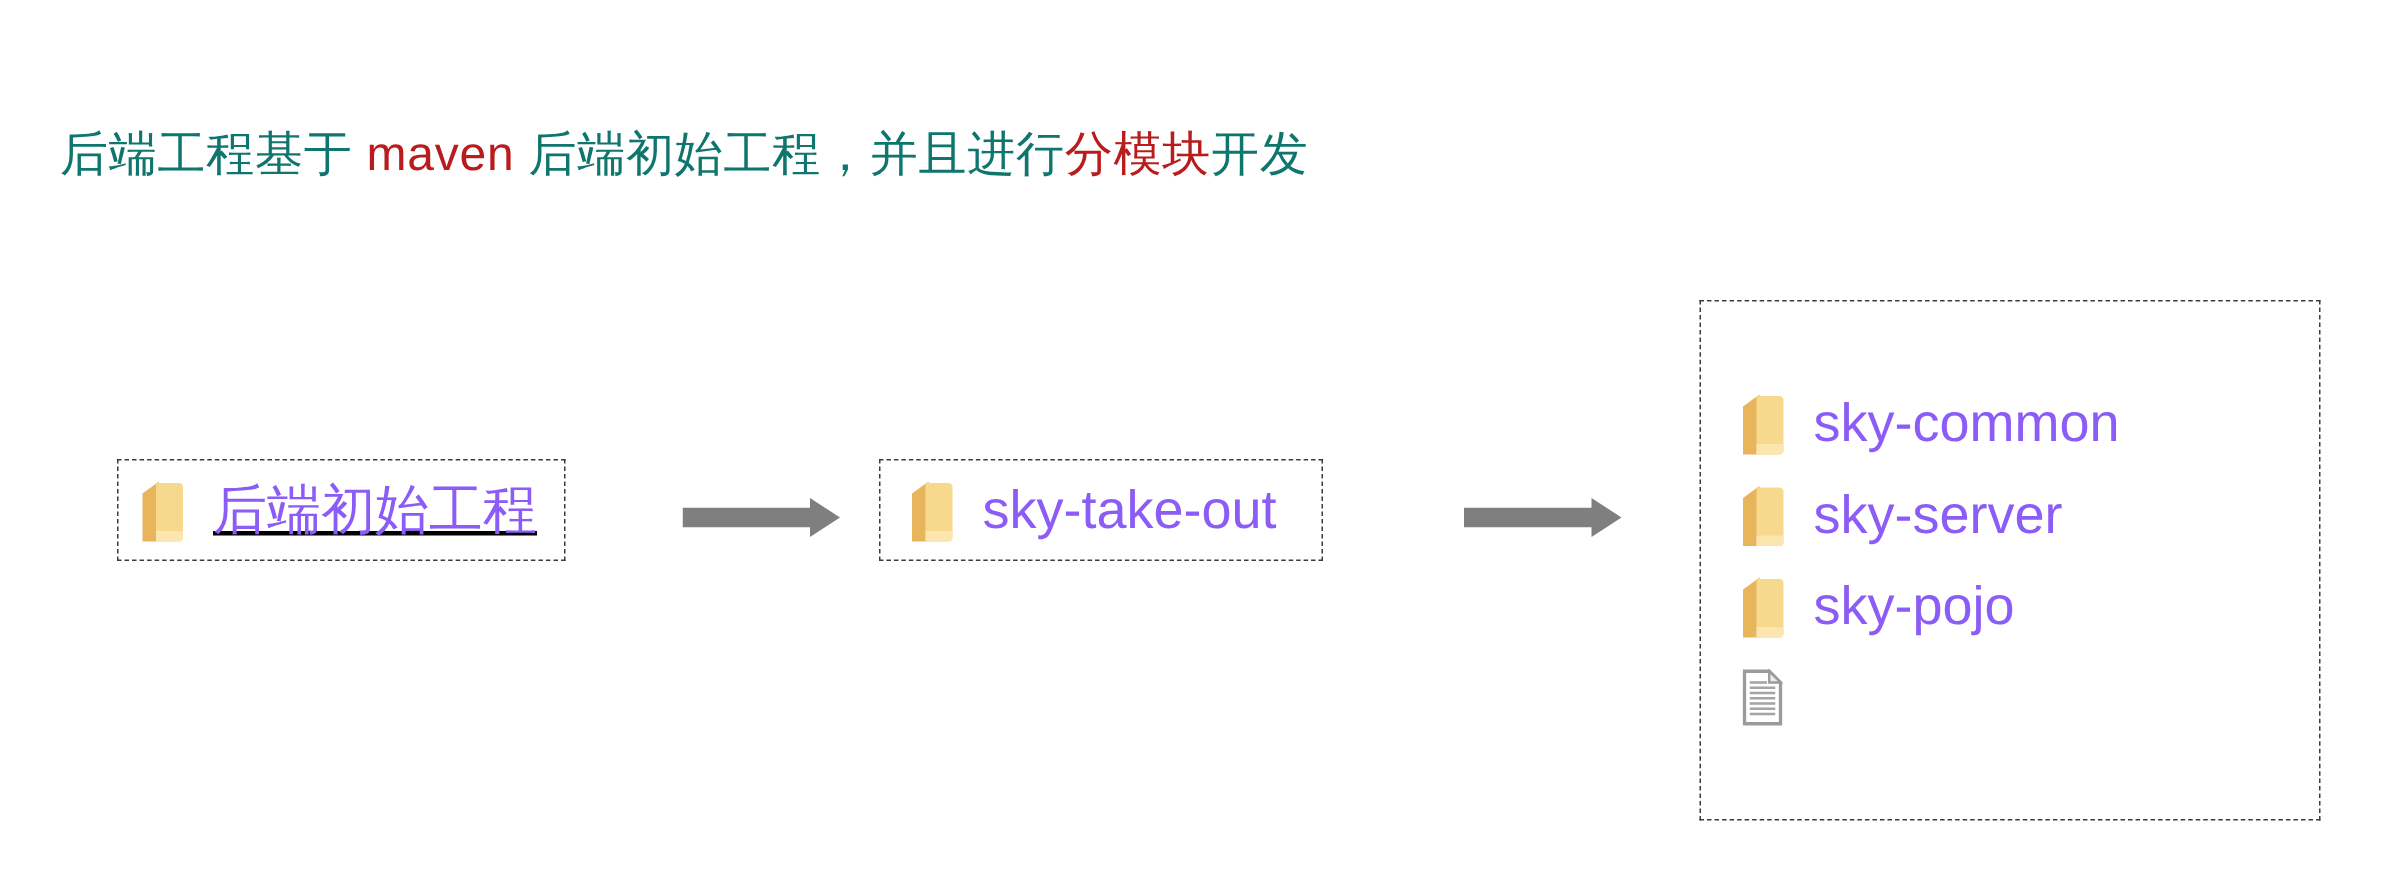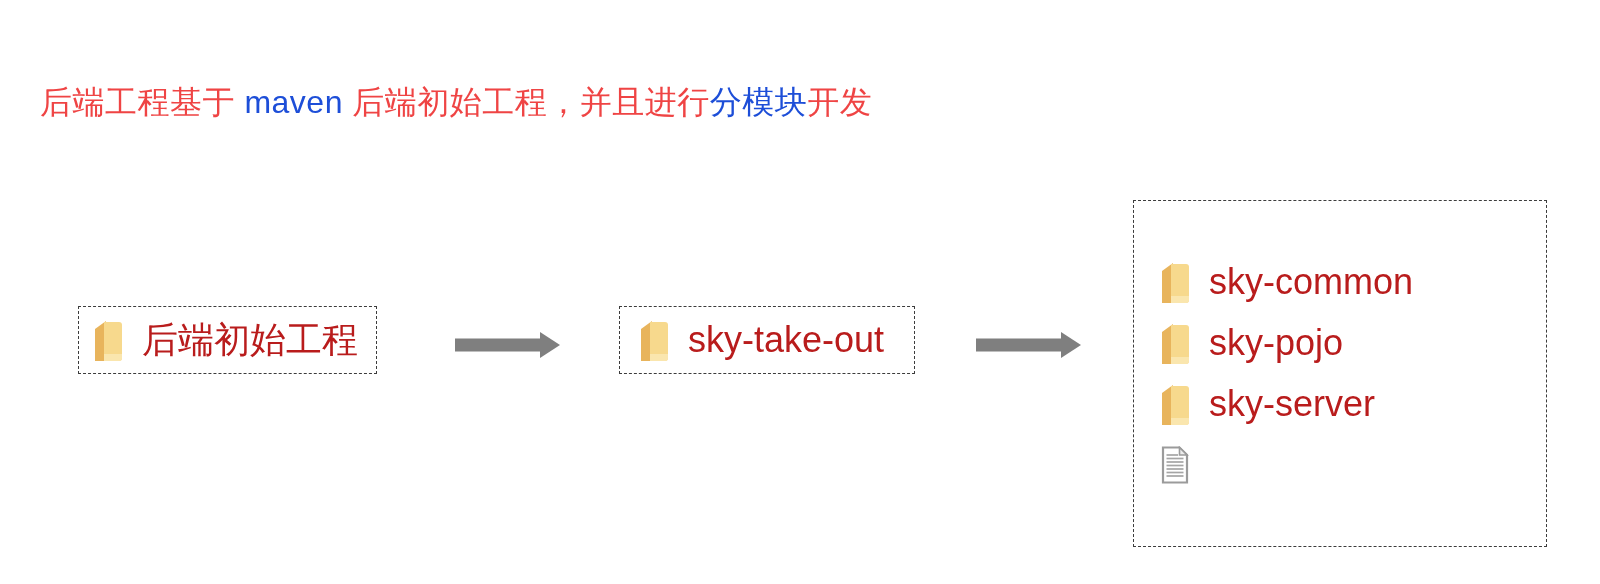--- a/index.html
+++ b/index.html
@@ -19,44 +19,44 @@
   .title {
     position: absolute;
     left: 40px;
     top: 50px;
     font-size: 32px;
     line-height: 40px;
     white-space: nowrap;
     color: #595959;
     letter-spacing: 0.5px;
   }
-  .t-gray { color: #ef4444; }
-  .t-red  { color: #1d4ed8; }
+  .t-gray { color: #0f766e; }
+  .t-red  { color: #b91c1c; }
 
   
   .dbox {
     position: absolute;
     border: 1px dashed #3c3c3c;
     background: #ffffff;
     box-sizing: border-box;
     display: flex;
     align-items: center;
   }
-  .box-1 { left: 78px;  top: 306px; width: 299px; height: 68px; padding-left: 13px; }
-  .box-2 { left: 619px; top: 306px; width: 296px; height: 68px; padding-left: 18px; }
+  .box-1 { left: 78px;  top: 306px; width: 299px; height: 68px; padding-left: 13px; text-decoration: underline; }
+  .box-2 { left: 586px; top: 306px; width: 296px; height: 68px; padding-left: 18px; }
   .box-3 {
     left: 1133px; top: 200px; width: 414px; height: 347px;
     flex-direction: column;
     justify-content: center;
     align-items: stretch;
     padding: 0 0 0 24px;
   }
   .box-label {
     font-size: 36px;
-    color: #b91c1c;
+    color: #8b5cf6;
     margin-left: 18px;
     white-space: nowrap;
   }
   .tree-row {
     display: flex;
     align-items: center;
     height: 61px;
   }
   .tree-row .icon-slot {
     width: 33px;
@@ -131,31 +131,31 @@
       <span class="box-label">sky-common</span>
     </div>
     <div class="tree-row">
       <span class="icon-slot">
   <svg width="32" height="44" viewBox="0 0 32 44" aria-hidden="true">
     <path d="M3 11 L14 3 L14 43 L3 43 Z" fill="#e8b45c"></path>
     <path d="M12 4 L27 4 Q30 4 30 7 L30 40 Q30 43 27 43 L12 43 Z" fill="#f7d98d"></path>
     <path d="M12 36 L30 36 L30 40 Q30 43 27 43 L12 43 Z" fill="#fae6ae"></path>
   </svg>
 </span>
-      <span class="box-label">sky-pojo</span>
+      <span class="box-label">sky-server</span>
     </div>
     <div class="tree-row">
       <span class="icon-slot">
   <svg width="32" height="44" viewBox="0 0 32 44" aria-hidden="true">
     <path d="M3 11 L14 3 L14 43 L3 43 Z" fill="#e8b45c"></path>
     <path d="M12 4 L27 4 Q30 4 30 7 L30 40 Q30 43 27 43 L12 43 Z" fill="#f7d98d"></path>
     <path d="M12 36 L30 36 L30 40 Q30 43 27 43 L12 43 Z" fill="#fae6ae"></path>
   </svg>
 </span>
-      <span class="box-label">sky-server</span>
+      <span class="box-label">sky-pojo</span>
     </div>
     <div class="tree-row">
       <span class="icon-slot">
   <svg width="30" height="38" viewBox="0 0 30 38" aria-hidden="true">
     <path d="M3 1.5 H19.5 L27 9 V36.5 H3 Z" fill="#ffffff" stroke="#9b9b9b" stroke-width="2.2"></path>
     <path d="M19.5 1.5 V9 H27 Z" fill="#ececec" stroke="#9b9b9b" stroke-width="1.6"></path>
     <g stroke="#a5a5a5" stroke-width="1.7">
       <line x1="6.5" y1="9" x2="18" y2="9"></line>
       <line x1="6.5" y1="12.5" x2="23.5" y2="12.5"></line>
       <line x1="6.5" y1="16" x2="23.5" y2="16"></line>

